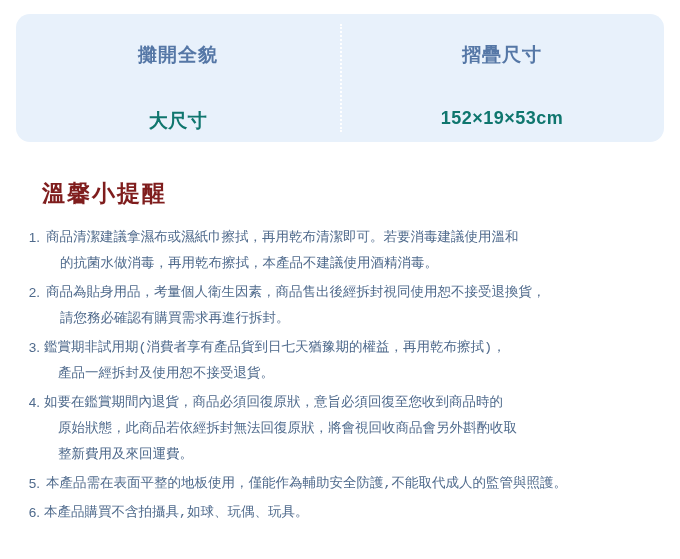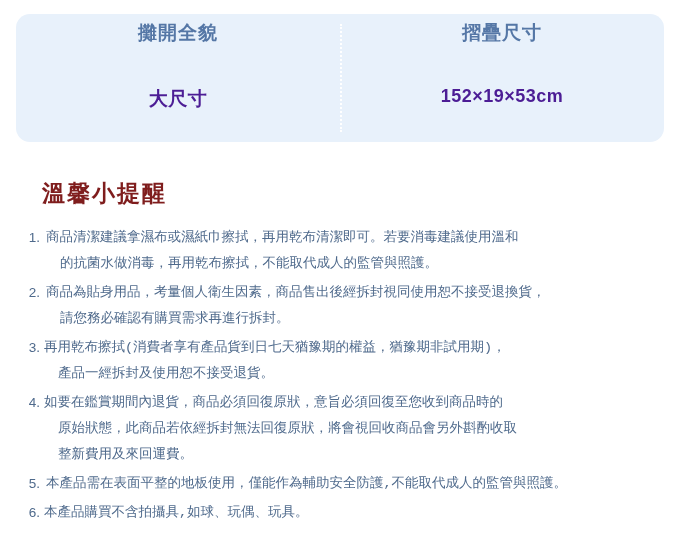--- a/index.html
+++ b/index.html
@@ -42,31 +42,31 @@
   .spec-col + .spec-col::before {
     content: "";
     position: absolute;
     left: 0;
     top: 10px;
     bottom: 10px;
     width: 0;
     border-left: 2px dotted #ffffff;
   }
   .spec-head {
-    margin-top: 6px;
+    margin-top: 28px;
     font-size: 19px;
     font-weight: bold;
     color: #5577a6;
     letter-spacing: 1px;
   }
   .spec-val {
     margin-top: 40px;
     font-size: 18px;
     font-weight: bold;
-    color: #4c1d95;
+    color: #0f766e;
     letter-spacing: 0.5px;
   }
   .spec-col:first-child .spec-val {
     font-size: 19px;
   }
 
   
   .notice {
     position: absolute;
     left: 16px;
@@ -133,36 +133,36 @@
 </div>
 
 <div class="notice">
   <div class="notice-title">溫馨小提醒</div>
   <ul class="notice-list">
 
     <li class="notice-item">
       <span class="notice-num">1.</span>
       <span class="notice-text">
         <span class="line">商品清潔建議拿濕布或濕紙巾擦拭，再用乾布清潔即可。若要消毒建議使用溫和</span>
-        <span class="line indent">的抗菌水做消毒，再用乾布擦拭，不能取代成人的監管與照護。</span>
+        <span class="line indent">的抗菌水做消毒，再用乾布擦拭，本產品不建議使用酒精消毒。</span>
       </span>
     </li>
 
     <li class="notice-item">
       <span class="notice-num">2.</span>
       <span class="notice-text">
         <span class="line">商品為貼身用品，考量個人衛生因素，商品售出後經拆封視同使用恕不接受退換貨，</span>
         <span class="line indent">請您務必確認有購買需求再進行拆封。</span>
       </span>
     </li>
 
     <li class="notice-item">
       <span class="notice-num tight">3.</span>
       <span class="notice-text">
-        <span class="line">再用乾布擦拭(消費者享有產品貨到日七天猶豫期的權益，猶豫期非試用期)，</span>
+        <span class="line">鑑賞期非試用期(消費者享有產品貨到日七天猶豫期的權益，再用乾布擦拭)，</span>
         <span class="line indent">產品一經拆封及使用恕不接受退貨。</span>
       </span>
     </li>
 
     <li class="notice-item">
       <span class="notice-num tight">4.</span>
       <span class="notice-text">
         <span class="line">如要在鑑賞期間內退貨，商品必須回復原狀，意旨必須回復至您收到商品時的</span>
         <span class="line indent">原始狀態，此商品若依經拆封無法回復原狀，將會視回收商品會另外斟酌收取</span>
         <span class="line indent">整新費用及來回運費。</span>

